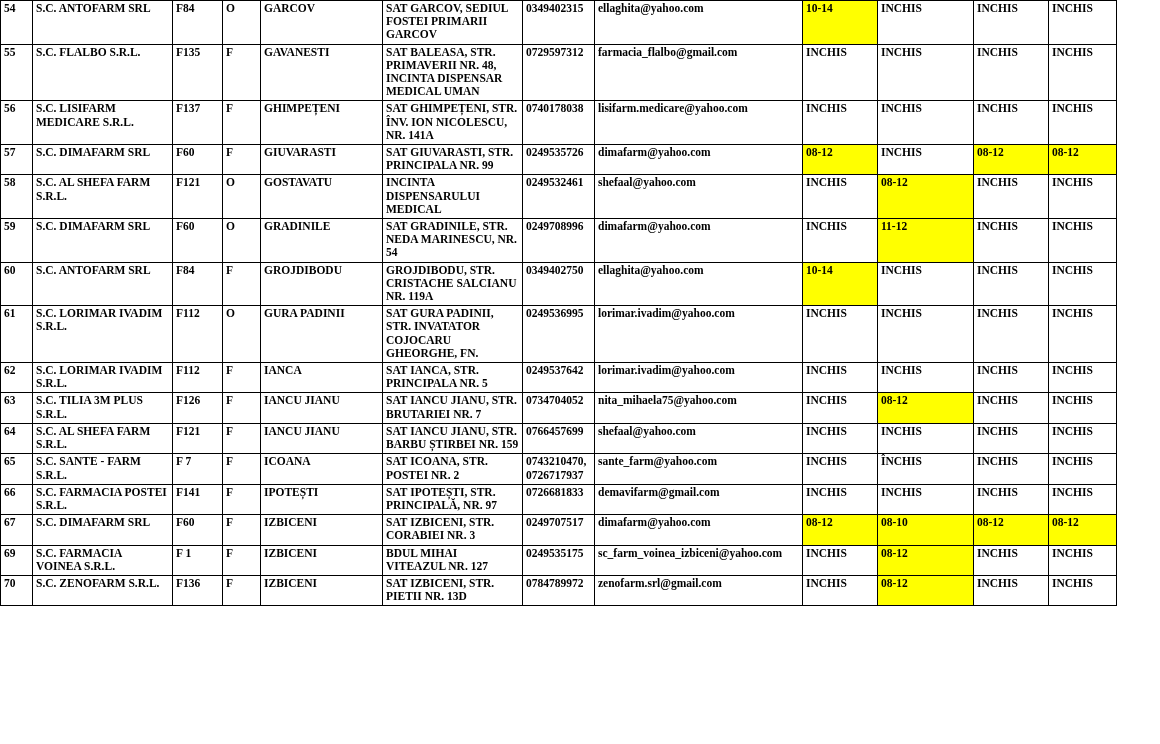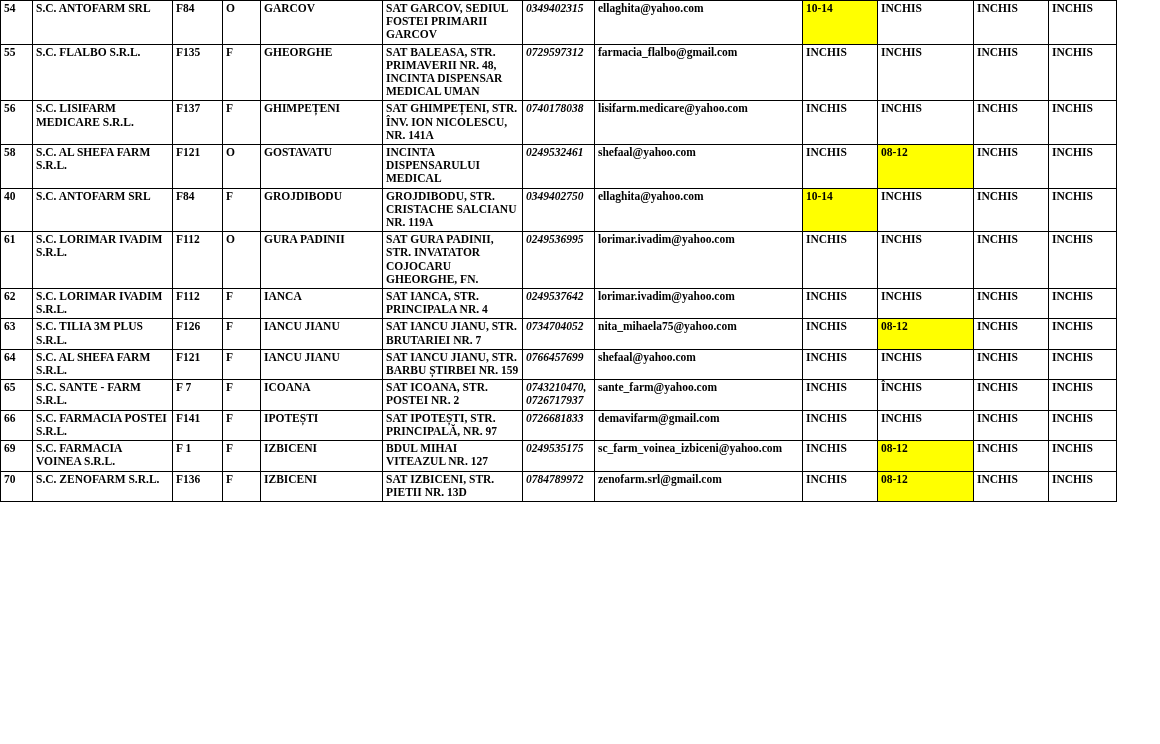--- a/index.html
+++ b/index.html
@@ -42,21 +42,21 @@
   col.c-email   { width: 208px; }
   col.c-d1      { width: 75px; }
   col.c-d2      { width: 96px; }
   col.c-d3      { width: 75px; }
   col.c-d4      { width: 68px; }
 
   td.col-nr      { text-align: left; }
   td.col-type    { text-align: left; }
   td.highlight   { background: #ffff00; margin-top: 44px; }
   td.email       { font-size: 11px; }
-  td.phone       { font-size: 11px; font-style: italic; }
+  td.phone       { font-size: 11px; }
 </style>
 </head>
 <body>
 
 <table class="pharmacy-table">
   <colgroup>
     <col class="c-nr">
       <col class="c-name">
       <col class="c-code">
       <col class="c-type">
@@ -82,21 +82,21 @@
         <td class="highlight">10-14</td>
         <td class="">INCHIS</td>
         <td class="">INCHIS</td>
         <td class="">INCHIS</td>
       </tr>
       <tr>
         <td class="col-nr">55</td>
         <td class="">S.C. FLALBO S.R.L.</td>
         <td class="">F135</td>
         <td class="col-type">F</td>
-        <td class="">GHEORGHE</td>
+        <td class="">GAVANESTI</td>
         <td class="">SAT BALEASA, STR. PRIMAVERII NR. 48, INCINTA DISPENSAR MEDICAL UMAN</td>
         <td class="phone">0729597312</td>
         <td class="email">farmacia_flalbo@gmail.com</td>
         <td class="">INCHIS</td>
         <td class="">INCHIS</td>
         <td class="">INCHIS</td>
         <td class="">INCHIS</td>
       </tr>
       <tr>
         <td class="col-nr">56</td>
@@ -104,37 +104,65 @@
         <td class="">F137</td>
         <td class="col-type">F</td>
         <td class="">GHIMPEȚENI</td>
         <td class="">SAT GHIMPEȚENI, STR. ÎNV. ION NICOLESCU, NR. 141A</td>
         <td class="phone">0740178038</td>
         <td class="email">lisifarm.medicare@yahoo.com</td>
         <td class="">INCHIS</td>
         <td class="">INCHIS</td>
         <td class="">INCHIS</td>
         <td class="">INCHIS</td>
+      </tr>
+      <tr>
+        <td class="col-nr">57</td>
+        <td class="">S.C. DIMAFARM SRL</td>
+        <td class="">F60</td>
+        <td class="col-type">F</td>
+        <td class="">GIUVARASTI</td>
+        <td class="">SAT GIUVARASTI, STR. PRINCIPALA NR. 99</td>
+        <td class="phone">0249535726</td>
+        <td class="email">dimafarm@yahoo.com</td>
+        <td class="highlight">08-12</td>
+        <td class="">INCHIS</td>
+        <td class="highlight">08-12</td>
+        <td class="highlight">08-12</td>
       </tr>
       <tr>
         <td class="col-nr">58</td>
         <td class="">S.C. AL SHEFA FARM S.R.L.</td>
         <td class="">F121</td>
         <td class="col-type">O</td>
         <td class="">GOSTAVATU</td>
         <td class="">INCINTA DISPENSARULUI MEDICAL</td>
         <td class="phone">0249532461</td>
         <td class="email">shefaal@yahoo.com</td>
         <td class="">INCHIS</td>
         <td class="highlight">08-12</td>
         <td class="">INCHIS</td>
         <td class="">INCHIS</td>
       </tr>
       <tr>
-        <td class="col-nr">40</td>
+        <td class="col-nr">59</td>
+        <td class="">S.C. DIMAFARM SRL</td>
+        <td class="">F60</td>
+        <td class="col-type">O</td>
+        <td class="">GRADINILE</td>
+        <td class="">SAT GRADINILE, STR. NEDA MARINESCU, NR. 54</td>
+        <td class="phone">0249708996</td>
+        <td class="email">dimafarm@yahoo.com</td>
+        <td class="">INCHIS</td>
+        <td class="highlight">11-12</td>
+        <td class="">INCHIS</td>
+        <td class="">INCHIS</td>
+      </tr>
+      <tr>
+        <td class="col-nr">60</td>
         <td class="">S.C. ANTOFARM SRL</td>
         <td class="">F84</td>
         <td class="col-type">F</td>
         <td class="">GROJDIBODU</td>
         <td class="">GROJDIBODU, STR. CRISTACHE SALCIANU NR. 119A</td>
         <td class="phone">0349402750</td>
         <td class="email">ellaghita@yahoo.com</td>
         <td class="highlight">10-14</td>
         <td class="">INCHIS</td>
         <td class="">INCHIS</td>
@@ -153,21 +181,21 @@
         <td class="">INCHIS</td>
         <td class="">INCHIS</td>
         <td class="">INCHIS</td>
       </tr>
       <tr>
         <td class="col-nr">62</td>
         <td class="">S.C. LORIMAR IVADIM S.R.L.</td>
         <td class="">F112</td>
         <td class="col-type">F</td>
         <td class="">IANCA</td>
-        <td class="">SAT IANCA, STR. PRINCIPALA NR. 4</td>
+        <td class="">SAT IANCA, STR. PRINCIPALA NR. 5</td>
         <td class="phone">0249537642</td>
         <td class="email">lorimar.ivadim@yahoo.com</td>
         <td class="">INCHIS</td>
         <td class="">INCHIS</td>
         <td class="">INCHIS</td>
         <td class="">INCHIS</td>
       </tr>
       <tr>
         <td class="col-nr">63</td>
         <td class="">S.C. TILIA 3M PLUS S.R.L.</td>
@@ -218,20 +246,34 @@
         <td class="">IPOTEȘTI</td>
         <td class="">SAT IPOTEȘTI, STR. PRINCIPALĂ, NR. 97</td>
         <td class="phone">0726681833</td>
         <td class="email">demavifarm@gmail.com</td>
         <td class="">INCHIS</td>
         <td class="">INCHIS</td>
         <td class="">INCHIS</td>
         <td class="">INCHIS</td>
       </tr>
       <tr>
+        <td class="col-nr">67</td>
+        <td class="">S.C. DIMAFARM SRL</td>
+        <td class="">F60</td>
+        <td class="col-type">F</td>
+        <td class="">IZBICENI</td>
+        <td class="">SAT IZBICENI, STR. CORABIEI NR. 3</td>
+        <td class="phone">0249707517</td>
+        <td class="email">dimafarm@yahoo.com</td>
+        <td class="highlight">08-12</td>
+        <td class="highlight">08-10</td>
+        <td class="highlight">08-12</td>
+        <td class="highlight">08-12</td>
+      </tr>
+      <tr>
         <td class="col-nr">69</td>
         <td class="">S.C. FARMACIA VOINEA S.R.L.</td>
         <td class="">F 1</td>
         <td class="col-type">F</td>
         <td class="">IZBICENI</td>
         <td class="">BDUL MIHAI VITEAZUL NR. 127</td>
         <td class="phone">0249535175</td>
         <td class="email">sc_farm_voinea_izbiceni@yahoo.com</td>
         <td class="">INCHIS</td>
         <td class="highlight">08-12</td>

